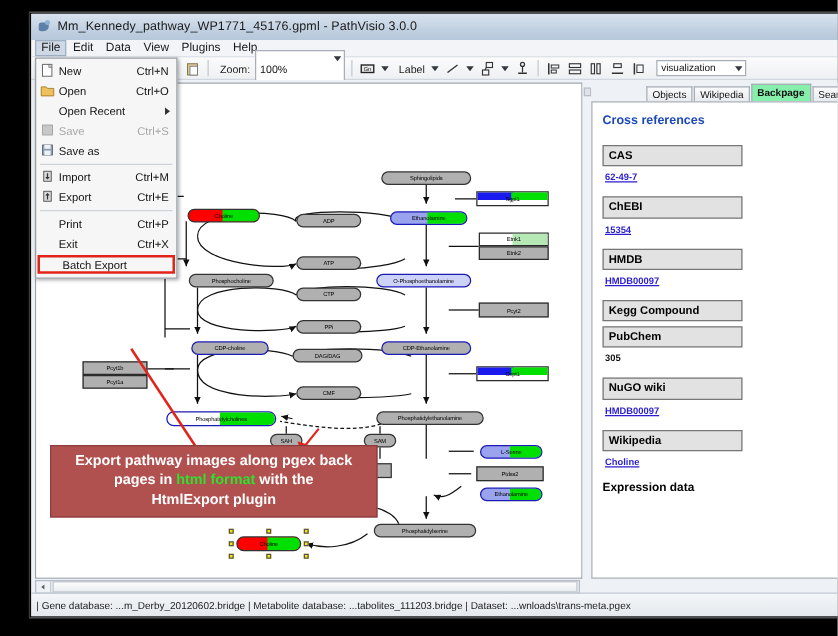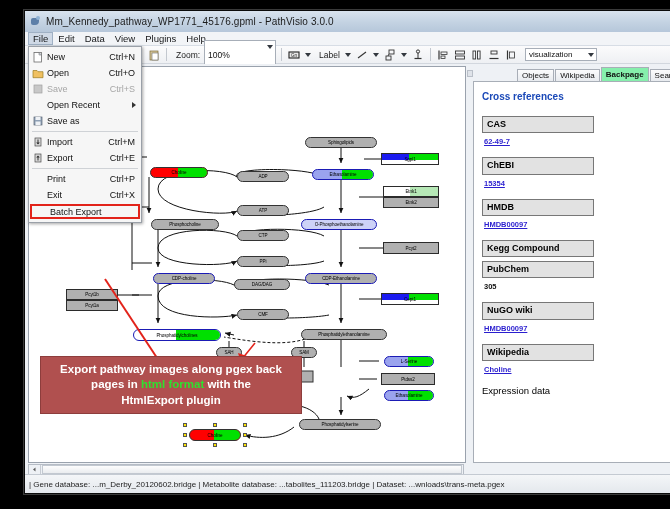--- a/index.html
+++ b/index.html
@@ -164,21 +164,21 @@
     background:#e2e2e2;border:1px solid #777;
     font-size:9px;font-weight:bold;color:#000;
     padding:2px 4px;width:112px;box-sizing:border-box;margin-bottom:4px;
     line-height:1.25;
   }
   .xref-val{
     font-size:7.5px;color:#2a1ecf;text-decoration:underline;
     margin:0 0 11px 2px;font-weight:bold;
   }
   .xref-val.plain{color:#111;text-decoration:none;}
-  .expr-title{font-size:9.5px;font-weight:normal;color:#000;margin-top:5px;}
+  .expr-title{font-size:9.5px;font-weight:bold;color:#000;margin-top:5px;}
 
   
   .statusbar{
     position:absolute;left:0;bottom:0;width:100%;height:18px;
     background:linear-gradient(#f4f6f8,#e4e8ed);
     border-top:1px solid #c4cad2;
     display:flex;align-items:center;
   }
   .statusbar .st{
     font-size:8px;color:#222;white-space:nowrap;padding-left:4px;
@@ -675,32 +675,32 @@
     <div class="fm-row">
       <span class="fm-ico">
         <svg width="14" height="13" viewBox="0 0 14 13">
               <path d="M2 3.5 h4 l1 1.2 h5 v6 H2 Z" fill="#f0c060" stroke="#9a7b20" stroke-width=".7"></path>
             </svg>
       </span>
       <span class="fm-lbl">Open</span>
       <span class="fm-key">Ctrl+O</span>
     </div>
     <div class="fm-row">
+      <span class="fm-ico"></span>
+      <span class="fm-lbl">Open Recent</span>
+      <span class="fm-sub"></span>
+    </div>
+    <div class="fm-row">
       <span class="fm-ico">
         <svg width="14" height="13" viewBox="0 0 14 13">
               <rect x="3" y="2" width="8" height="8" fill="#c8c8c8" stroke="#a0a0a0" stroke-width=".7"></rect>
             </svg>
       </span>
       <span class="fm-lbl dis">Save</span>
       <span class="fm-key dis">Ctrl+S</span>
-    </div>
-    <div class="fm-row">
-      <span class="fm-ico"></span>
-      <span class="fm-lbl">Open Recent</span>
-      <span class="fm-sub"></span>
     </div>
     <div class="fm-row">
       <span class="fm-ico">
         <svg width="14" height="13" viewBox="0 0 14 13">
               <rect x="3" y="2" width="8" height="8" fill="#8fa0b5" stroke="#5a6472" stroke-width=".7"></rect>
               <rect x="4.5" y="2" width="5" height="3" fill="#eef1f5"></rect>
               <rect x="4.5" y="6.5" width="5" height="3.5" fill="#eef1f5"></rect>
             </svg>
       </span>
       <span class="fm-lbl">Save as</span>

